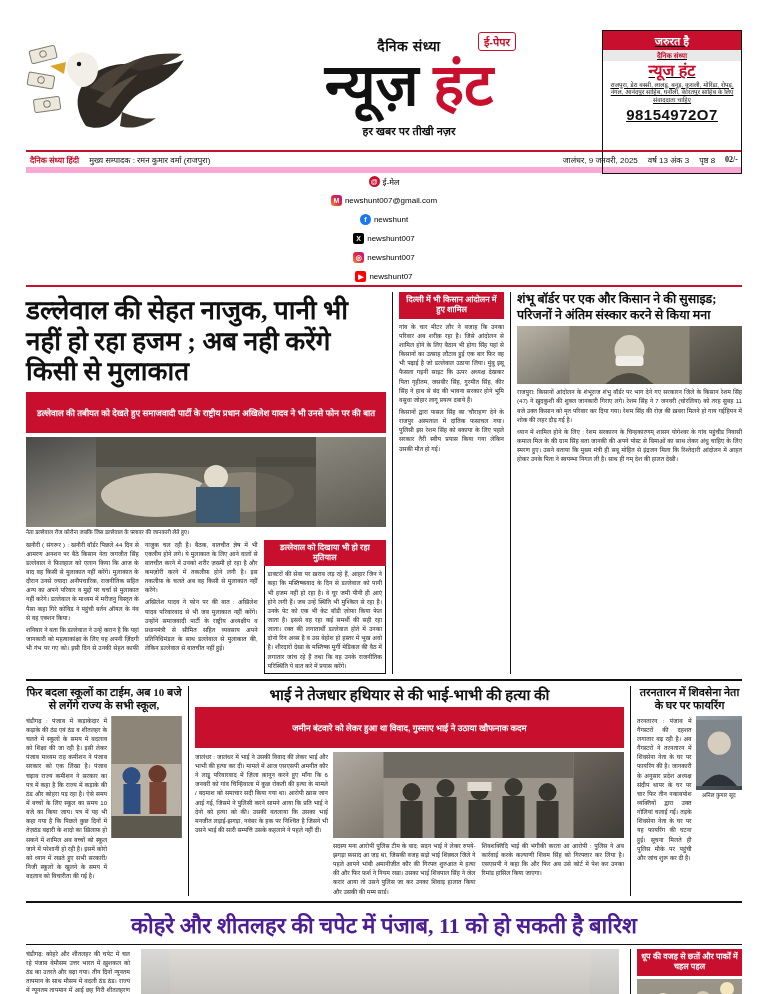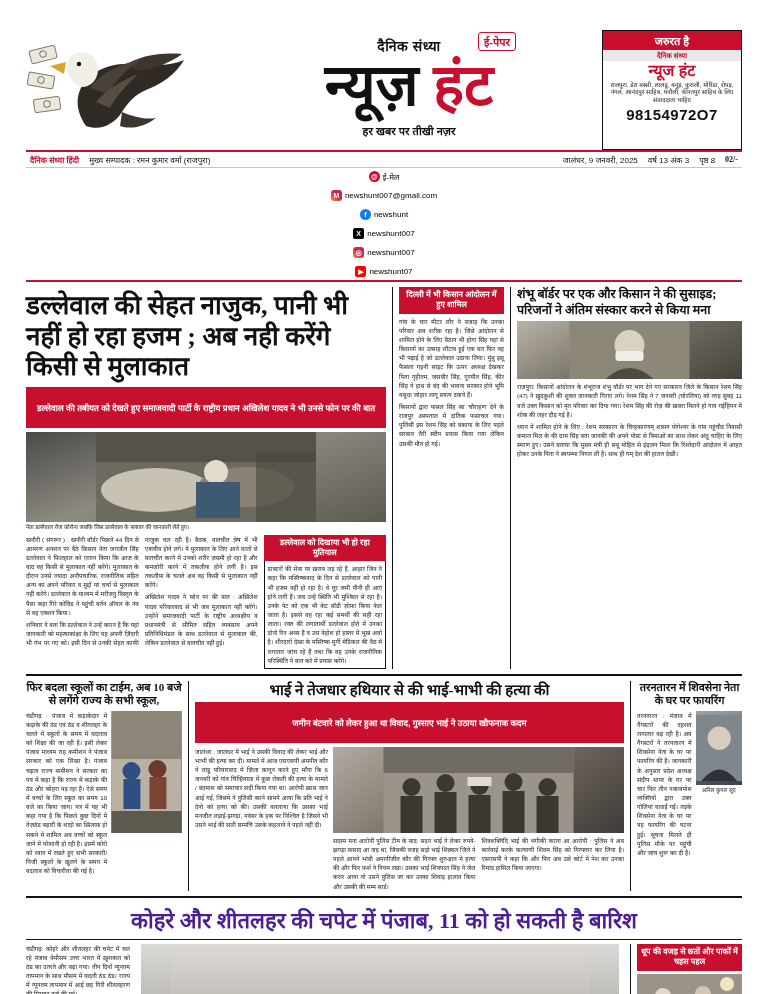--- a/index.html
+++ b/index.html
@@ -56,23 +56,24 @@
     white-space: nowrap;
   }
   .main-title .red { color: #c8102e; }
   .tagline {
     font-size: 11px; font-weight: bold; color: #111;
     margin-top: 2px;
   }
   .mast-right {
     flex: 0 0 140px;
     border: 1px solid #111;
-    height: 120px;
+    height: 144px;
     text-align: center;
     overflow: hidden;
+    text-decoration: underline;
   }
   .mr-head {
     background: #c8102e; color: #fff;
     font-size: 11px; font-weight: bold;
     padding: 2px 0;
   }
   .mr-sub {
     font-size: 7px; background:#e8e8e8; color:#c8102e; font-weight:bold;
     padding: 1px 0;
   }
@@ -87,21 +88,21 @@
   }
   .mr-phone {
     font-size: 15px; font-weight: bold; color: #111;
     letter-spacing: .5px;
     margin-top: 1px;
   }
 
   
   .infobar {
     border-top: 2px solid #c8102e;
-    border-bottom: 1px solid #f9a8d4;
+    border-bottom: 6px solid #f9a8d4;
     display: flex; align-items: center;
     font-size: 8px; color: #111;
     padding: 2px 4px;
     margin-top: 2px;
     gap: 10px;
   }
   .infobar .seg { white-space: nowrap; }
   .infobar .seg.red { color: #c8102e; font-weight: bold; }
   .infobar .spacer { flex: 1 1 auto; }
   .price { font-weight: bold; font-family: Liberation Serif, serif; }

